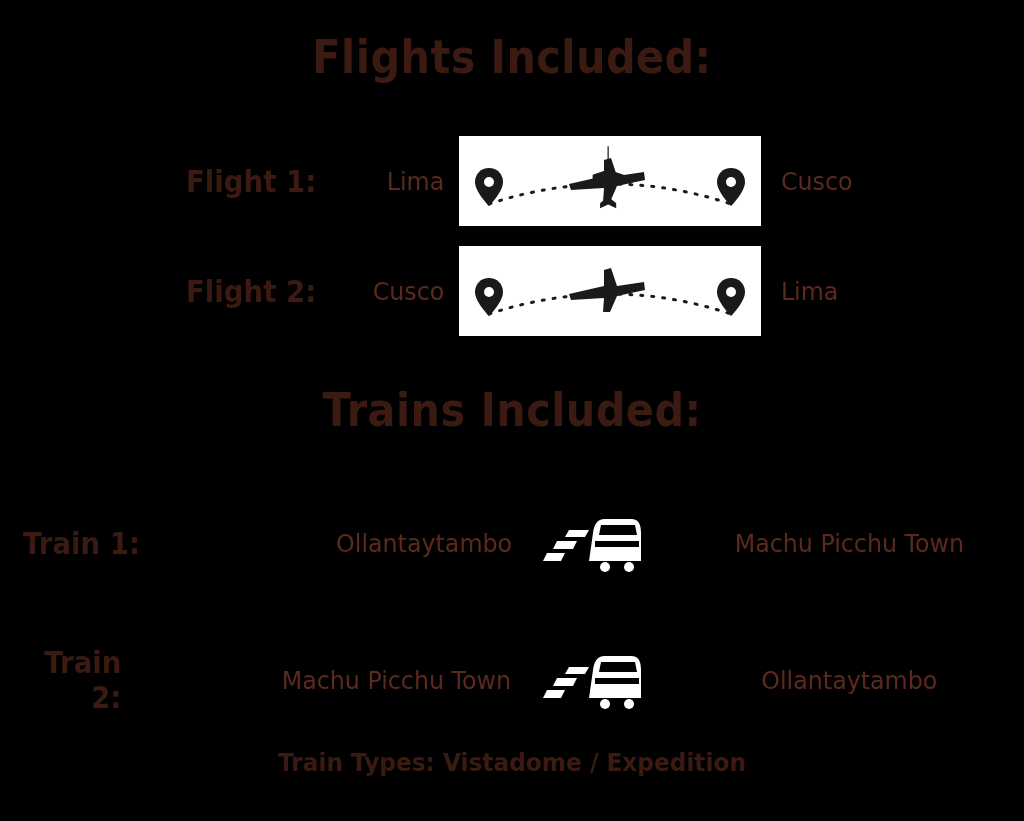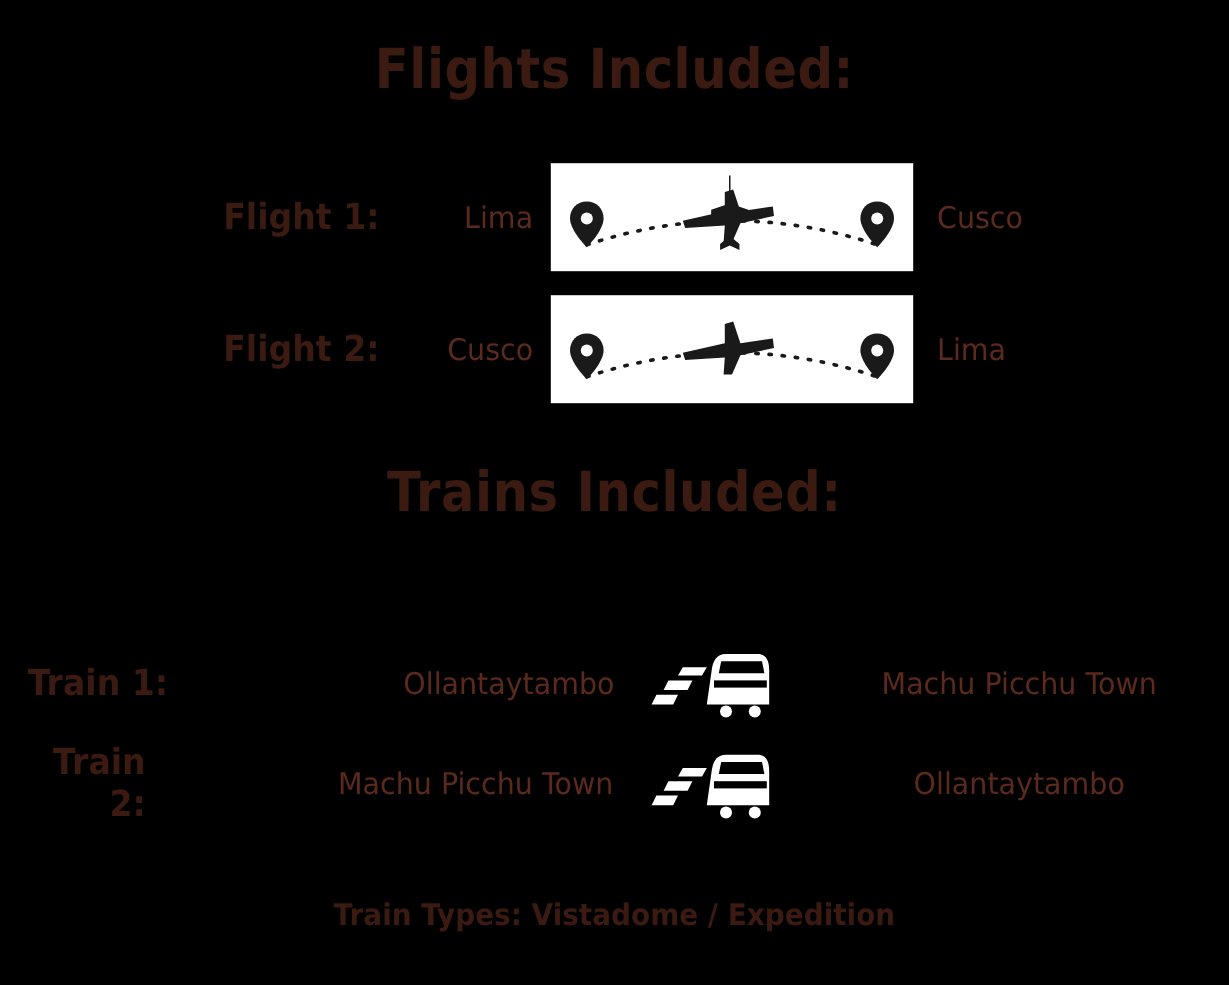--- a/index.html
+++ b/index.html
@@ -75,22 +75,22 @@
     height: 90px;
     background: #ffffff;
     position: relative;
     flex: 0 0 auto;
   }
   .flight-row .endpoint.right { width: 250px; padding-left: 14px; }
 
   .plane-svg { position: absolute; left: 0; top: 0; }
 
   
-  #train-row-1 { top: 524px; justify-content: flex-end; }
-  #train-row-2 { top: 608px; }
+  #train-row-1 { top: 498px; justify-content: flex-end; }
+  #train-row-2 { top: 635px; }
 
   .train-row .row-label { width: 150px; padding-right: 6px; }
   .train-row .endpoint.left { width: 380px; padding-right: 18px; }
   .train-row .graphic {
     width: 120px;
     height: 90px;
     position: relative;
     flex: 0 0 auto;
   }
   .train-row .endpoint.right {

